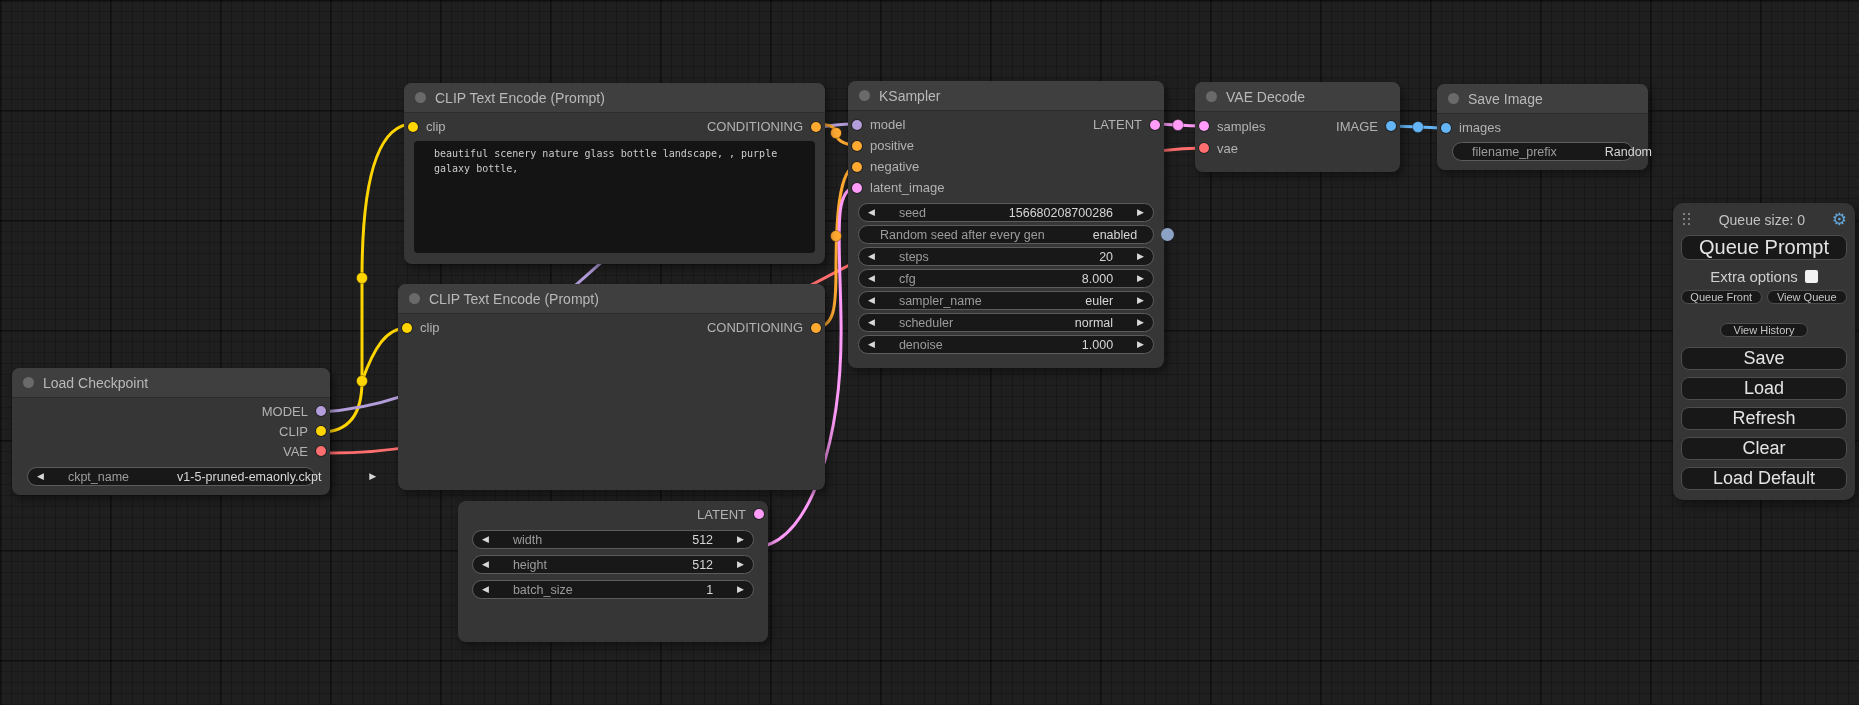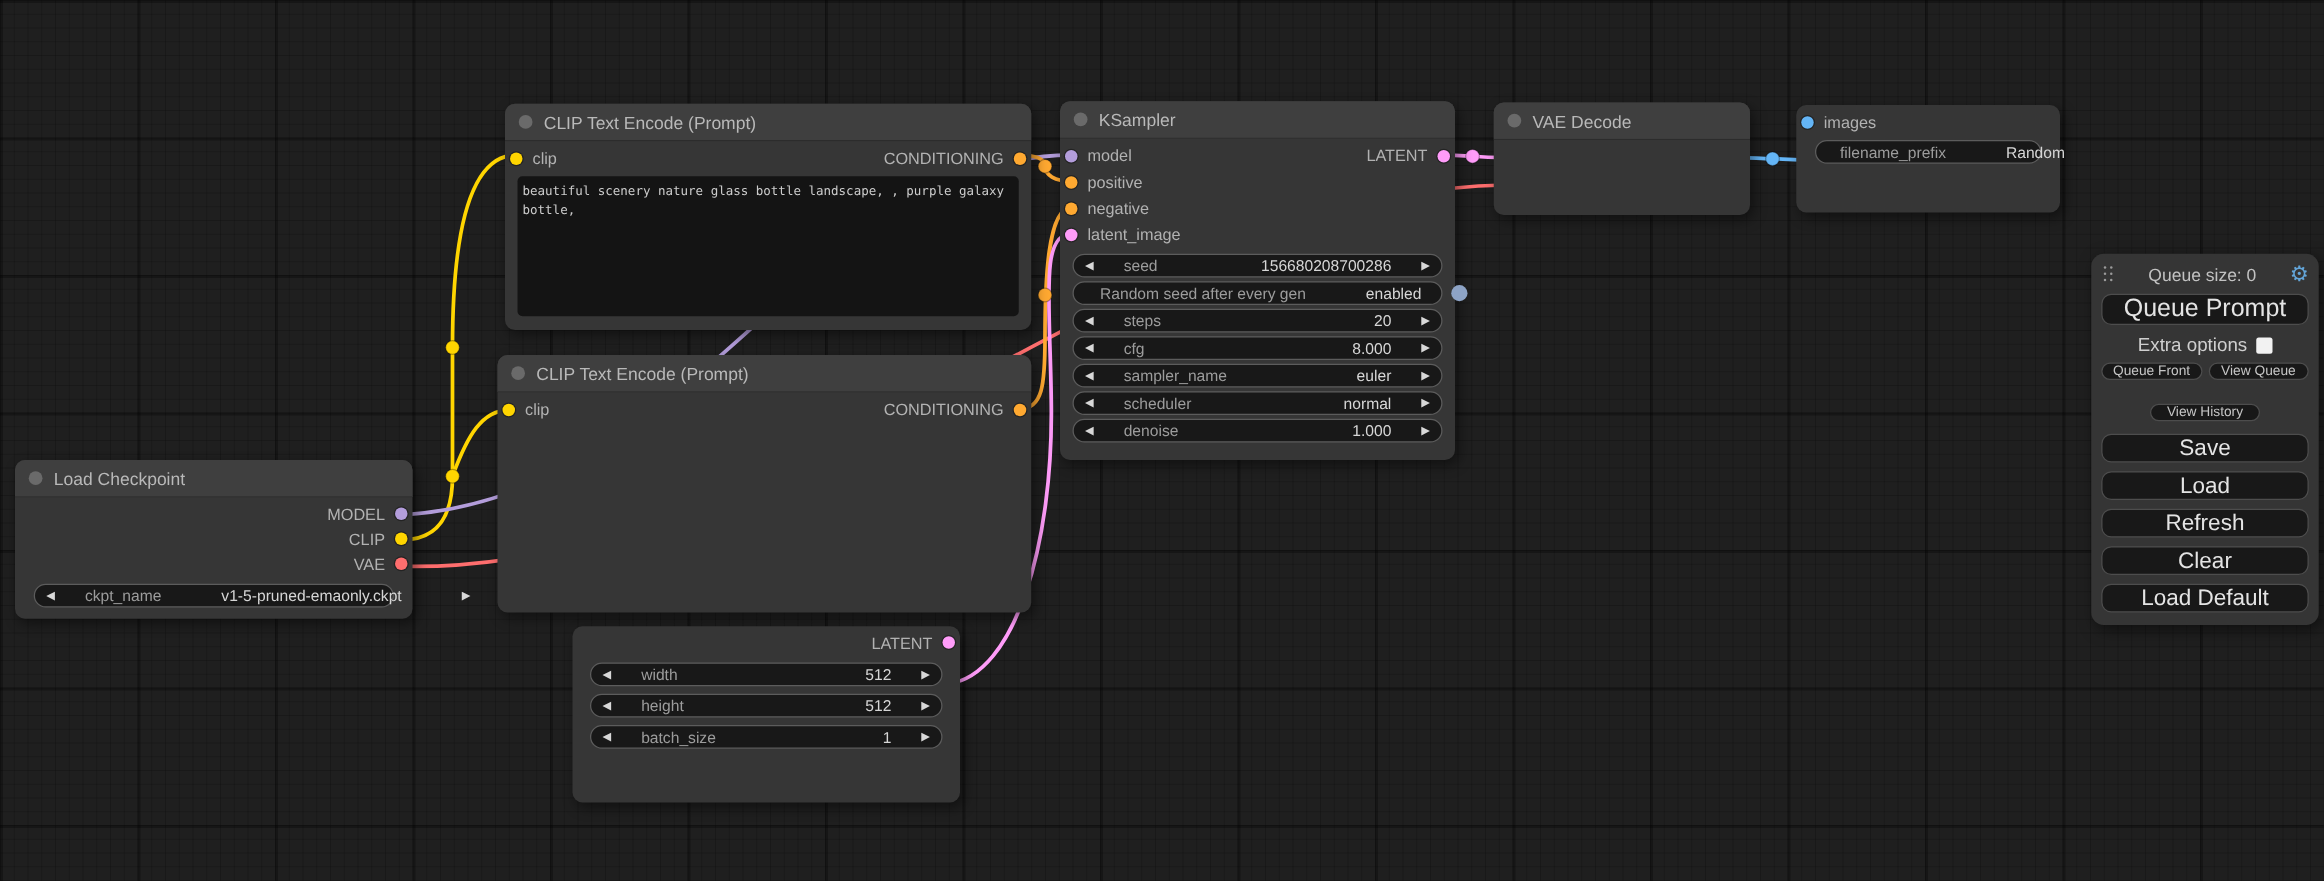--- a/index.html
+++ b/index.html
@@ -39,21 +39,21 @@
     display:flex; align-items:center; padding:0 9px; gap:24px;
     font-size:12.5px; white-space:nowrap;
   }
   .widget .warr { font-size:9px; color:#d8d8d8; line-height:1; }
   .widget .wlabel { color:#9c9c9c; }
   .widget .wspace { flex:1; }
   .widget .wvalue { color:#d6d6d6; }
   .prompt-box {
     margin:4px 10px 0; background:#141414; border-radius:4px;
     font-family:"DejaVu Sans Mono", monospace; font-size:10px; line-height:1.45;
-    color:#cccccc; padding:6px 4px; white-space:pre-wrap; word-break:break-word;
+    color:#cccccc; padding:6px 20px; white-space:pre-wrap; word-break:break-word;
     overflow:hidden;
   }
   .toggle-circle { width:13px; height:13px; border-radius:50%; flex:0 0 auto; }
   
   .queue-panel {
     position:absolute; left:1673px; top:203px; width:182px; height:297px; z-index:3;
     background:#353535; border-radius:10px; box-shadow:3px 4px 12px rgba(0,0,0,0.5);
     padding:8px 8px; display:flex; flex-direction:column;
   }
   .qp-toprow { display:flex; align-items:center; height:20px; margin-bottom:7px; }
@@ -290,23 +290,45 @@
     <span class="wvalue">1</span>
     <span class="warr">▶</span>
   </div>
 </div>
 
 <div class="node" style="left:1195px; top:82px; width:205px; height:90px;">
   <div class="node-title">
     <span class="title-dot"></span>
     <span>VAE Decode</span>
   </div>
+  <div class="slots">
+    <div class="slot dual" style="height:22px;">
+      <span class="in-group">
+          <span class="dot" style="background-color: rgb(255, 156, 249);"></span>
+          <span>samples</span>
+        </span>
+      <span class="out-group">
+          <span>IMAGE</span>
+          <span class="dot" style="background-color: rgb(100, 181, 246);"></span>
+        </span>
+    </div>
+    <div class="slot" style="height:22px;">
+      <span class="in-group">
+          <span class="dot" style="background-color: rgb(255, 110, 110);"></span>
+          <span>vae</span>
+        </span>
+    </div>
+  </div>
 </div>
 
 <div class="node" style="left:1437px; top:84px; width:211px; height:86px;">
+  <div class="node-title">
+    <span class="title-dot"></span>
+    <span>Save Image</span>
+  </div>
   <div class="slots">
     <div class="slot">
       <span class="in-group">
           <span class="dot" style="background-color: rgb(100, 181, 246);"></span>
           <span>images</span>
         </span>
     </div>
   </div>
   <div class="widget" style="margin-top:4px; margin-left:15px; margin-right:15px;">
     <span class="wlabel" style="padding-left:10px;">filename_prefix</span>

